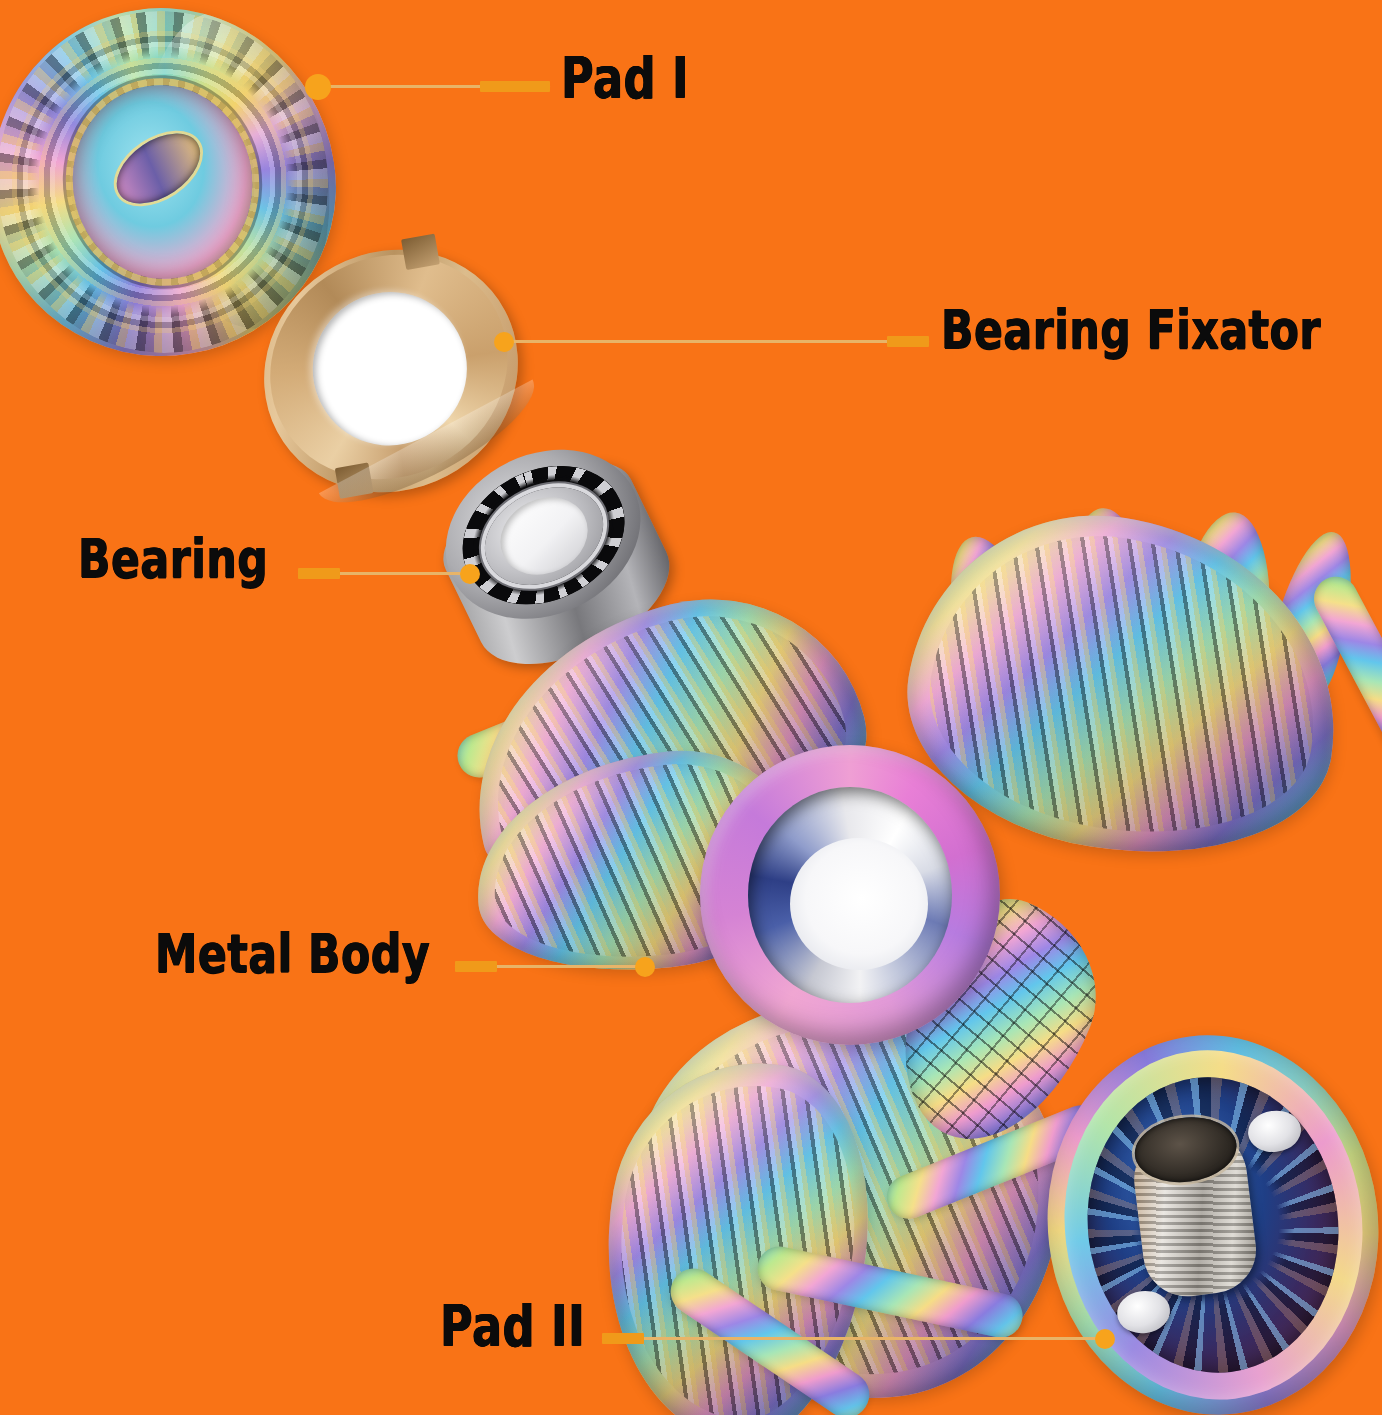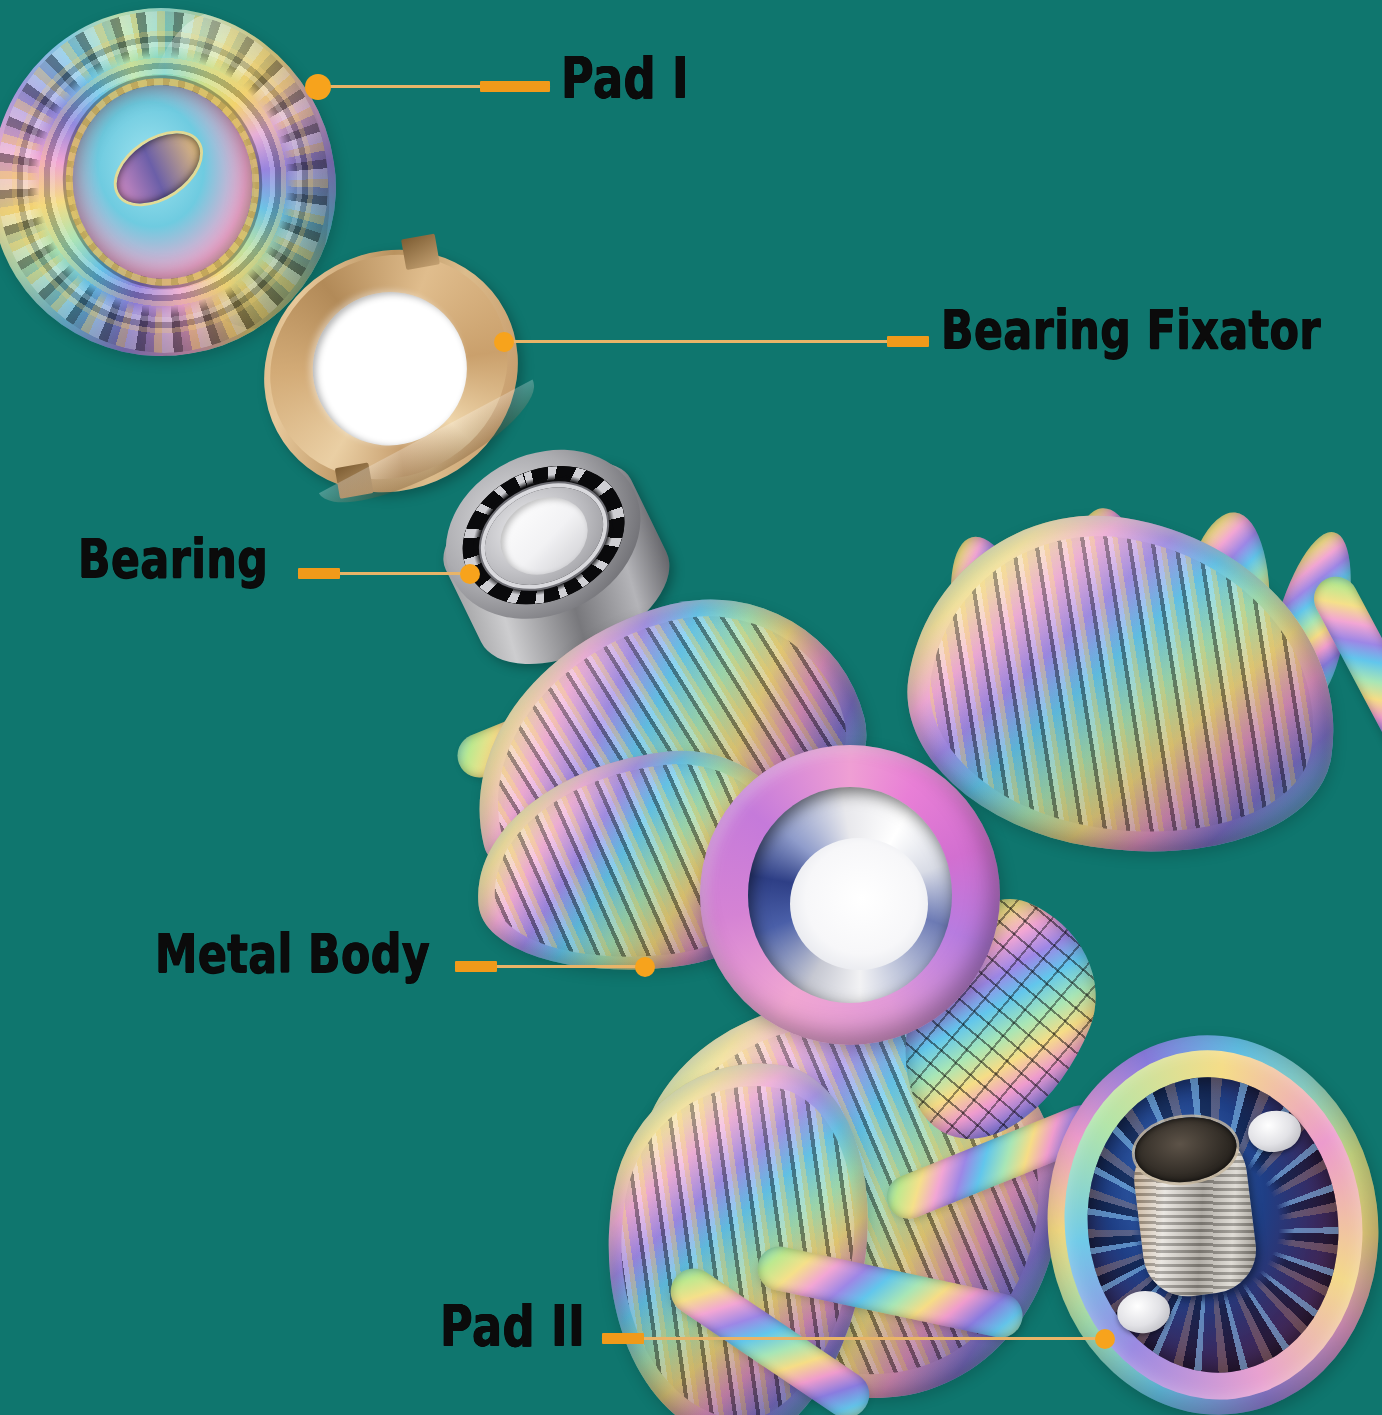--- a/index.html
+++ b/index.html
@@ -5,21 +5,21 @@
 <style>
   html,body{margin:0;padding:0;background:#ffffff;}
   body{
     font-family:"DejaVu Sans", sans-serif;
     -webkit-font-smoothing:antialiased;
   }
   #stage{
     position:relative;
     width:1382px;
     height:1415px;
-    background:#0f766e;
+    background:#f97316;
     overflow:hidden;
   }
   
   .callout-label{
     position:absolute;
     color:#0b0b0b;
     font-family:"DejaVu Sans", sans-serif;
     font-weight:bold;
     letter-spacing:0.5px;
     white-space:nowrap;

